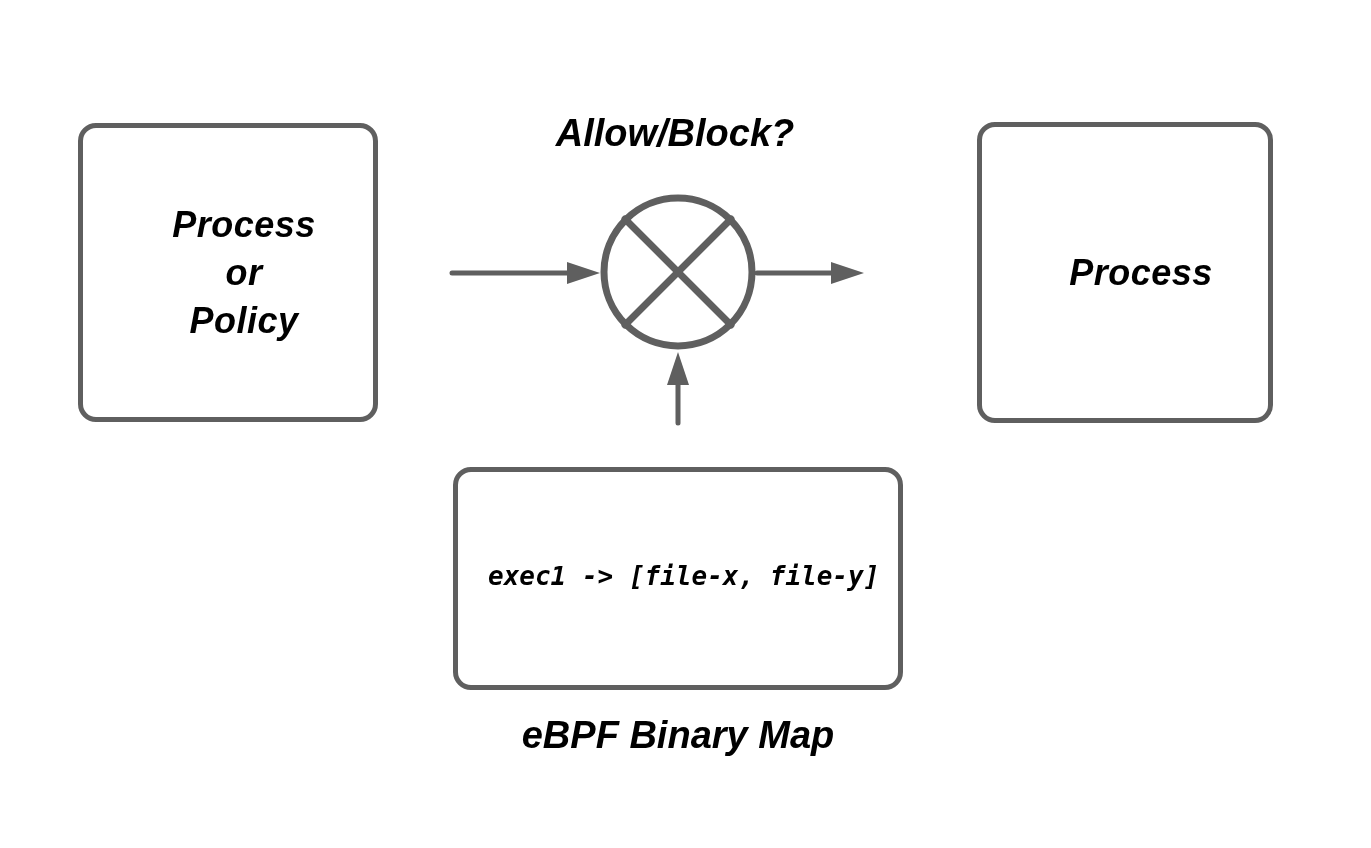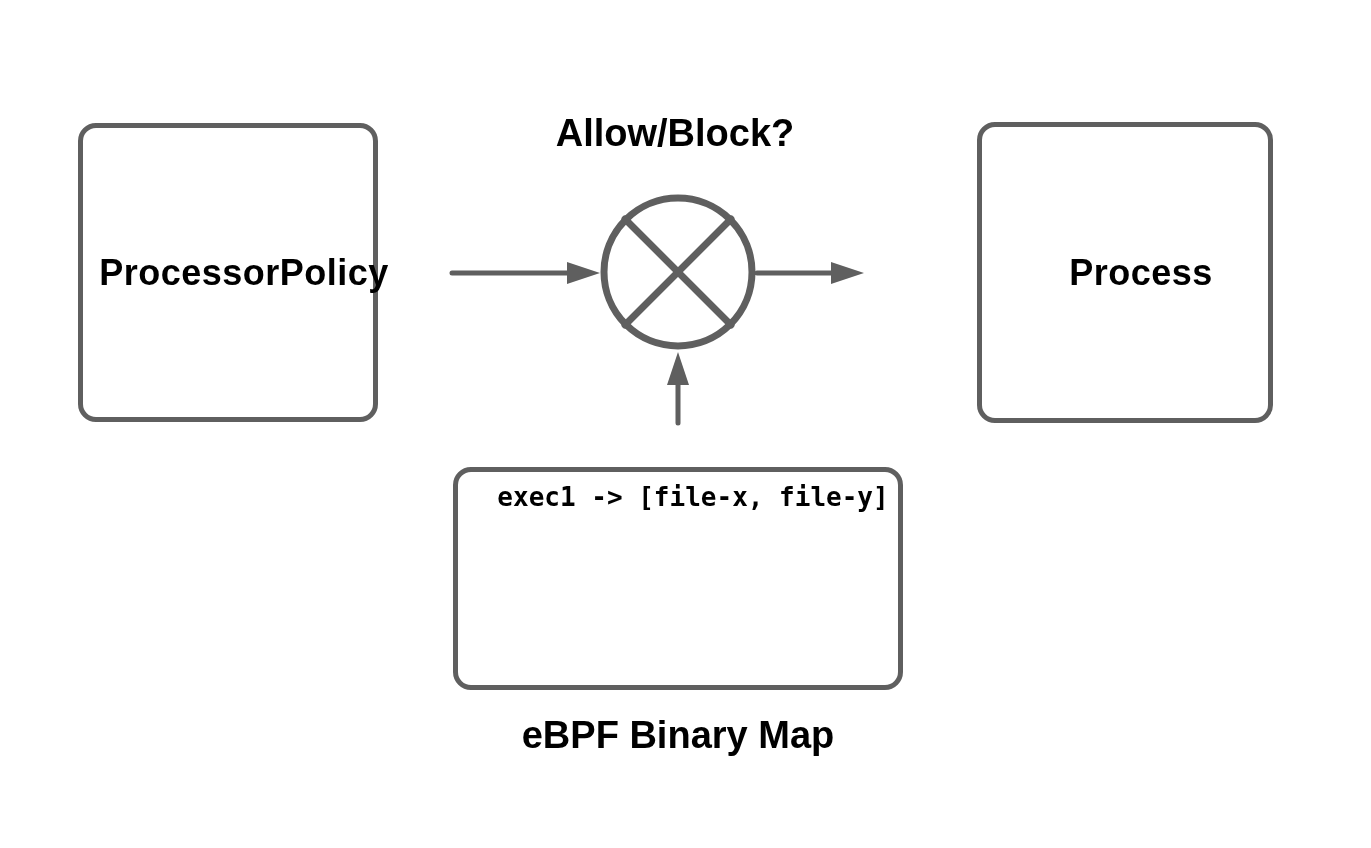--- a/index.html
+++ b/index.html
@@ -13,20 +13,21 @@
     overflow: hidden;
     background: var(--color-background, #ffffff);
     font-family: "Liberation Sans", sans-serif;
     color: var(--color-text, #000000);
   }
   .canvas {
     position: absolute;
     inset: 0;
     width: 1371px;
     height: 780px;
+    font-style: italic;
   }
   svg.connectors {
     position: absolute;
     left: 0;
     top: 0;
     width: 1371px;
     height: 848px;
     pointer-events: none;
   }
   .ln {
@@ -40,21 +41,21 @@
     fill: var(--color-stroke, #5f5f5f);
     stroke: none;
   }
   .node-box {
     position: absolute;
     box-sizing: border-box;
     background: var(--color-background, #ffffff);
     border: 5px solid var(--color-stroke, #5f5f5f);
     border-radius: 18px;
     display: flex;
-    flex-direction: row;
+    flex-direction: column;
     align-items: center;
     justify-content: center;
     text-align: left;
     padding-left: 32px;
   }
   .node-label {
     font-size: 36px;
     font-weight: 700;
     line-height: 48px;
     letter-spacing: 0.5px;
@@ -66,21 +67,21 @@
     font-weight: 700;
     white-space: nowrap;
   }
   .policy-box {
     position: absolute;
     box-sizing: border-box;
     background: var(--color-background, #ffffff);
     border: 5px solid var(--color-stroke, #5f5f5f);
     border-radius: 18px;
     display: flex;
-    flex-direction: row;
+    flex-direction: column;
     justify-content: center;
     padding-left: 30px;
     padding-bottom: 6px;
   }
   .code-line {
     font-family: "DejaVu Sans Mono", monospace;
     font-size: 26px;
     font-weight: 700;
     line-height: 50px;
     white-space: pre;

